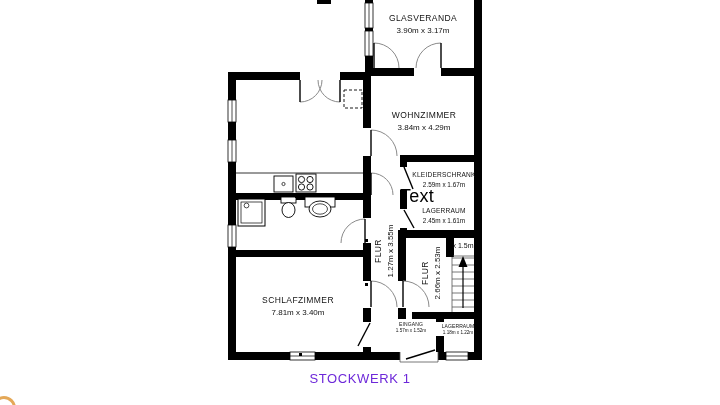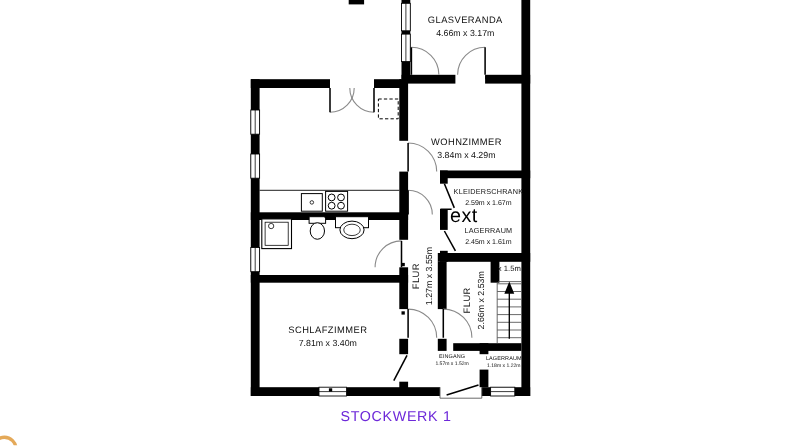--- a/index.html
+++ b/index.html
@@ -175,24 +175,24 @@
       <rect x="436" y="156" width="3" height="3"></rect>
       <rect x="436" y="231" width="3" height="3"></rect>
       <rect x="365" y="239" width="3" height="3"></rect>
       <rect x="365" y="283" width="3" height="3"></rect>
       <rect x="475" y="116" width="3" height="3"></rect>
     </g>
   </svg>
 
   <div class="lbl" style="left:423px;top:24px">
     <span class="nm">GLASVERANDA</span>
-    <span class="dm">4.66m x 3.17m</span>
-  </div>
-
-  <div class="lbl" style="left:424px;top:135px">
+    <span class="dm">3.90m x 3.17m</span>
+  </div>
+
+  <div class="lbl" style="left:424px;top:121px">
     <span class="nm">WOHNZIMMER</span>
     <span class="dm">3.84m x 4.29m</span>
   </div>
 
 
   <div class="lbl sm" style="left:444px;top:180px">
     <span class="nm">KLEIDERSCHRANK</span>
     <span class="dm">2.59m x 1.67m</span>
   </div>
 

